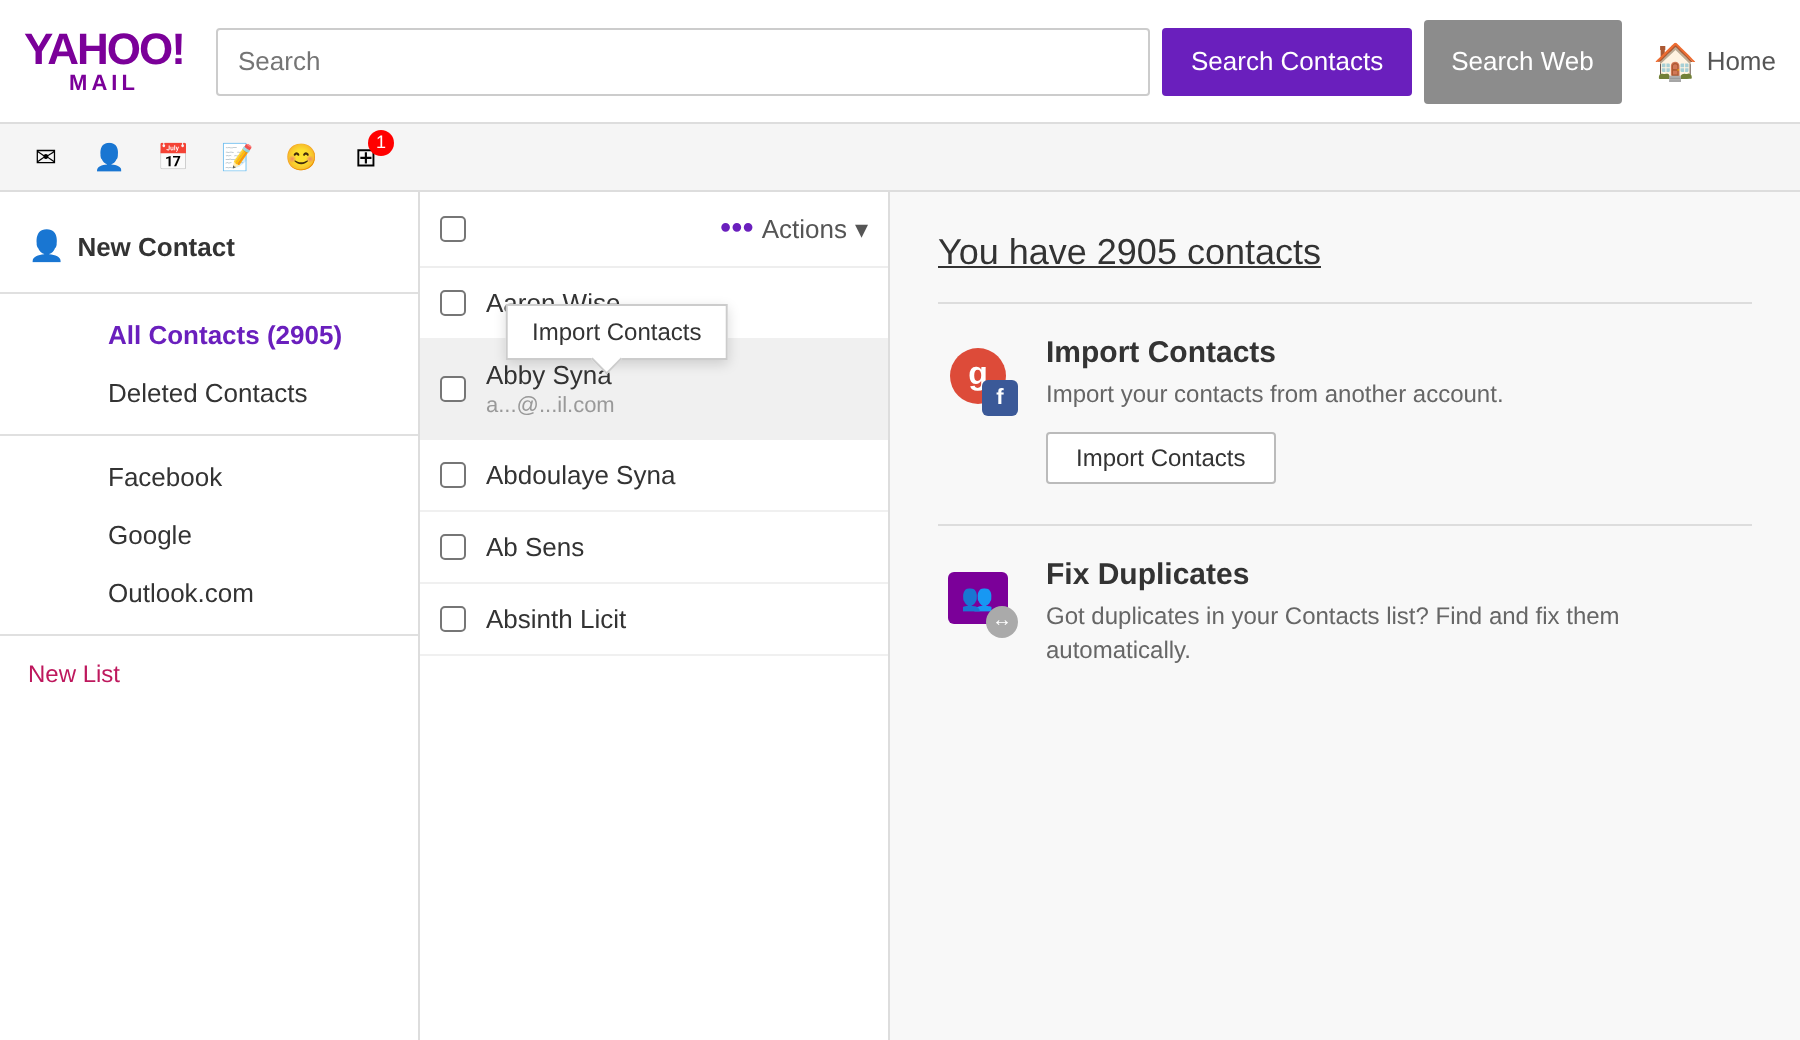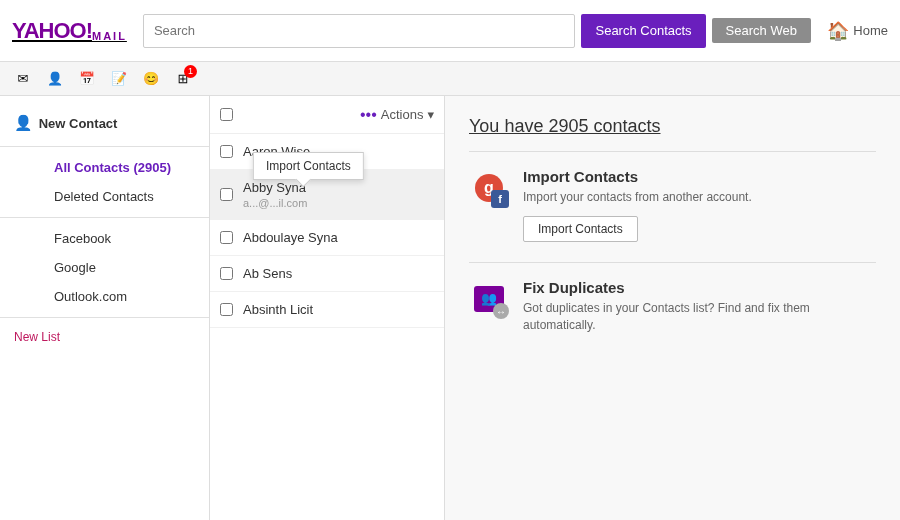--- a/index.html
+++ b/index.html
@@ -9,23 +9,23 @@
     .header {
       background: #fff;
       border-bottom: 1px solid #ddd;
       display: flex;
       align-items: center;
       padding: 8px 12px;
       height: 62px;
     }
     .yahoo-logo {
       display: flex;
-      align-items: flex-end;
+      flex-direction: column;
+      align-items: center;
       margin-right: 16px;
-      text-decoration: underline;
     }
     .yahoo-logo .yahoo-text {
       color: #7b0099;
       font-size: 22px;
       font-weight: 900;
       letter-spacing: -1px;
       line-height: 1;
     }
     .yahoo-logo .mail-text {
       color: #7b0099;
@@ -59,21 +59,21 @@
       font-size: 13px;
       cursor: pointer;
       white-space: nowrap;
     }
     .btn-search-web {
       background: #8c8c8c;
       color: #fff;
       border: none;
       border-radius: 2px;
       padding: 0 14px;
-      height: 25px;
+      height: 42px;
       font-size: 13px;
       cursor: pointer;
     }
     .home-btn {
       display: flex;
       align-items: center;
       gap: 4px;
       color: #555;
       font-size: 13px;
       margin-left: 10px;

